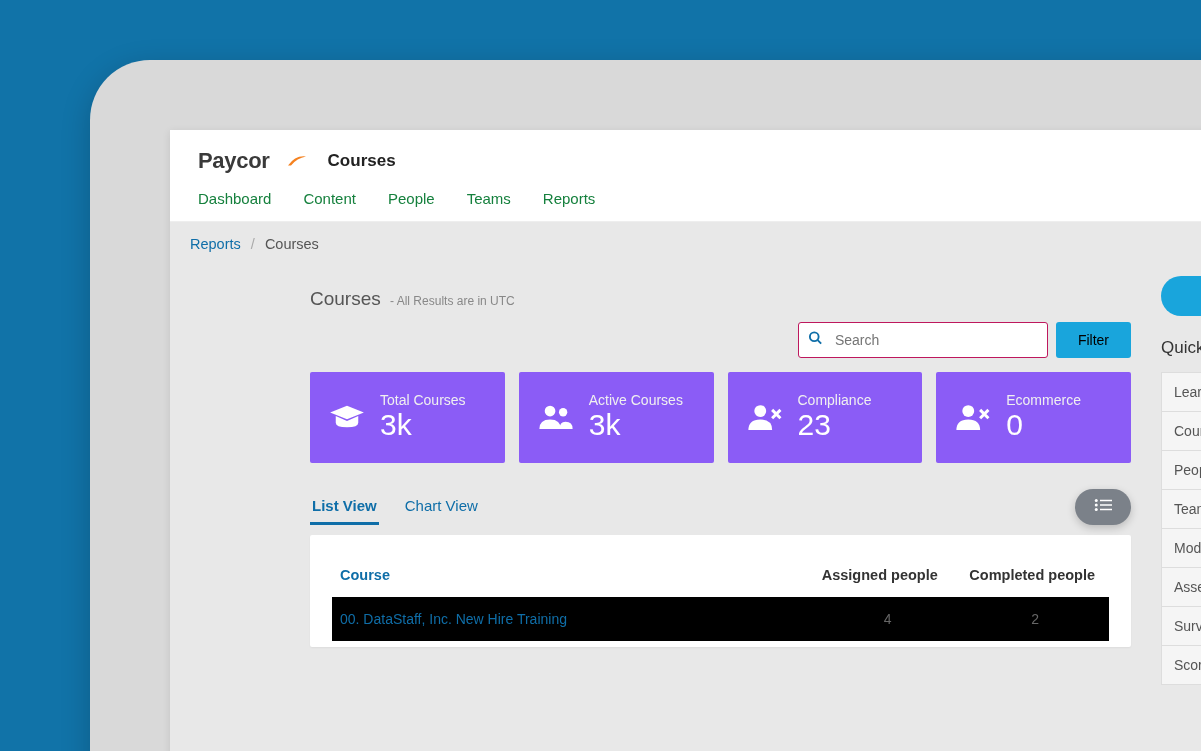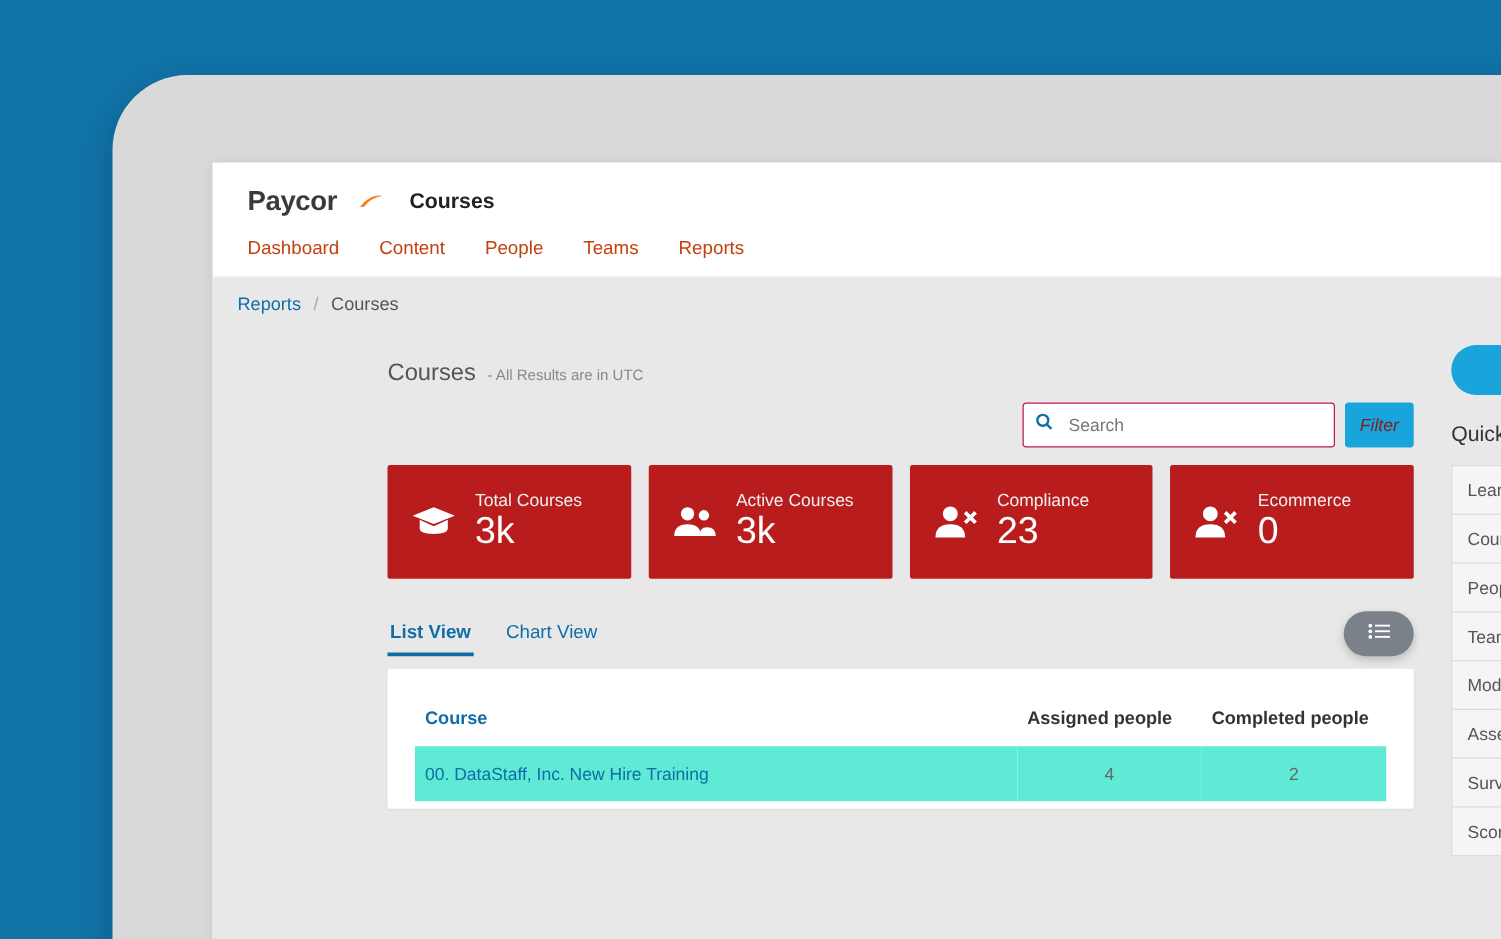--- a/index.html
+++ b/index.html
@@ -61,21 +61,21 @@
     color: #222;
     margin-left: 6px;
   }
   .mainnav {
     display: flex;
     gap: 32px;
     padding: 4px 28px 14px 28px;
     border-bottom: 1px solid #eee;
   }
   .mainnav a {
-    color: #c2410c;
+    color: #15803d;
     text-decoration: none;
     font-size: 15px;
     cursor: pointer;
   }
   .body-area {
     background: #e8e8e8;
     flex: 1;
     overflow: hidden;
     display: flex;
     flex-direction: column;
@@ -134,35 +134,34 @@
   }
   .search-box .icon {
     position: absolute;
     left: 10px;
     top: 50%;
     transform: translateY(-50%);
     color: #0f6ea8;
   }
   .btn-filter {
     background: #19a5dc;
-    color: #7f1d1d;
+    color: #000000;
     border: none;
-    padding: 9px 12px;
+    padding: 9px 22px;
     border-radius: 3px;
     font-size: 14px;
     cursor: pointer;
-    font-style: italic;
   }
   .stat-cards {
     display: flex;
     gap: 14px;
     margin-bottom: 26px;
   }
   .stat-card {
-    background: #b91c1c;
+    background: #8b5cf6;
     color: #fff;
     flex: 1;
     border-radius: 2px;
     padding: 20px 18px 22px 18px;
     display: flex;
     align-items: center;
     gap: 14px;
     min-width: 0;
   }
   .stat-card .icon {
@@ -225,21 +224,21 @@
     vertical-align: top;
   }
   th.sortable { color: #0f6ea8; cursor: pointer; }
   td {
     font-size: 14px;
     padding: 14px 8px;
     color: #666;
     text-align: center;
   }
   td:first-child { text-align: left; }
-  tr.row { background: #5eead4; }
+  tr.row { background: #000000; }
   .course-link { color: #0f6ea8; text-decoration: none; cursor: pointer; }
   .pill-btn {
     background: #19a5dc;
     border-radius: 22px 0 0 22px;
     height: 40px;
     width: 100%;
     margin-bottom: 22px;
     cursor: pointer;
   }
   .side-title {

